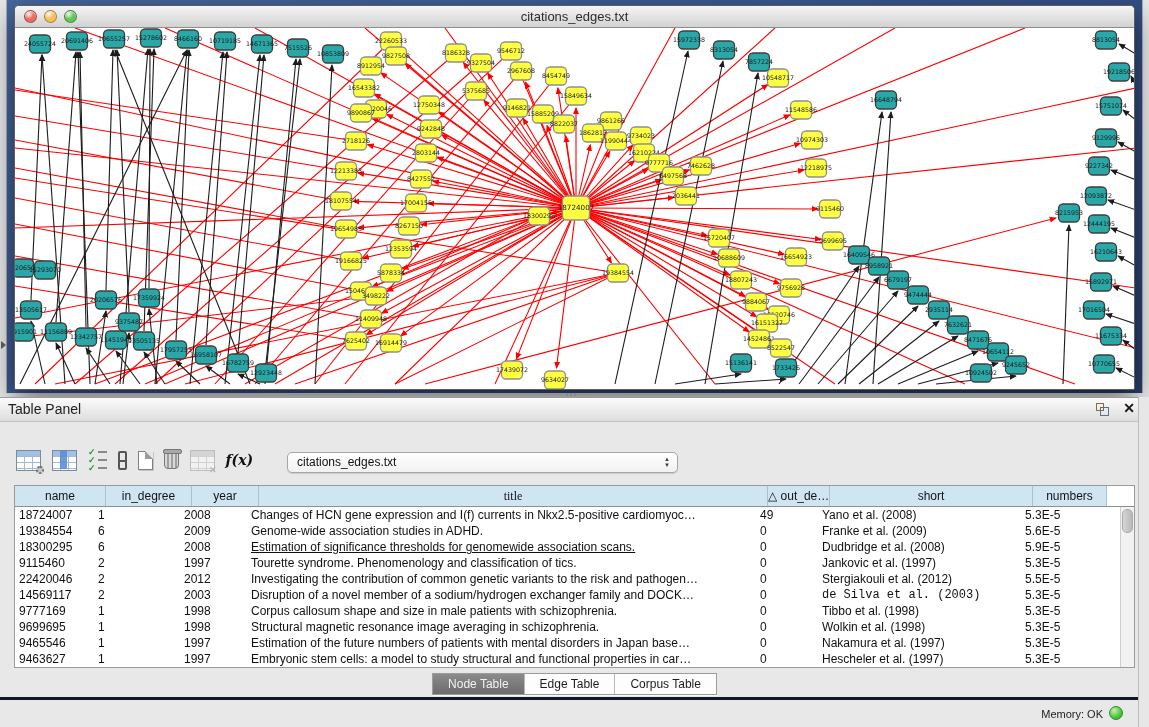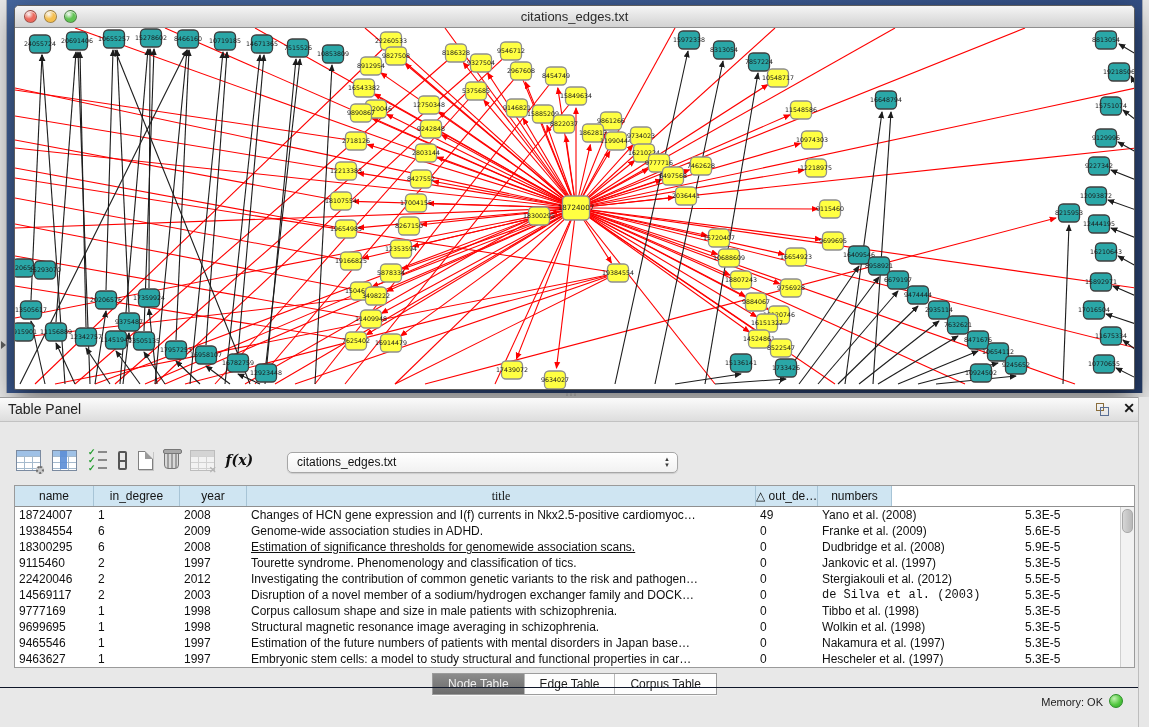--- a/index.html
+++ b/index.html
@@ -97,21 +97,21 @@
   
   .tabs-bar{position:absolute;left:0;right:0;top:275px;display:flex;justify-content:center;}
   .seg{display:flex;border:1px solid #9c9c9c;border-radius:0;overflow:hidden;background:#fdfdfd;
     box-shadow:0 1px 0 rgba(255,255,255,.7);}
   .seg-item{padding:0 15px;height:20px;line-height:20px;font-size:12px;color:#1d1d1d;
     border-right:1px solid #b9b9b9;cursor:pointer;white-space:nowrap;}
   .seg-item:last-child{border-right:none;}
   .seg-item.selected{background:linear-gradient(#8b8b8b,#6c6c6c);color:#f1f1f1;}
 
   
-  .status-bar{position:absolute;left:0;right:0;bottom:12px;height:27px;border-top:1px solid #0f172a;}
+  .status-bar{position:absolute;left:0;right:0;bottom:0;height:27px;border-top:3px solid #0f172a;}
   .memory-label{position:absolute;right:46px;top:8px;font-size:11px;color:#1c1c1c;}
   .memory-dot{position:absolute;right:26px;top:6px;width:14px;height:14px;border-radius:50%;
     border:1px solid #2a8f26;box-sizing:border-box;
     background:radial-gradient(circle at 35% 30%,#c2f2b2,#53c840 55%,#2ea32a);}
   .right-strip{position:absolute;right:0;top:397px;bottom:0;width:10px;background:#e7e7e7;
     border-left:1px solid #bdbdbd;}
 </style>
 </head>
 <body>
 
@@ -602,25 +602,26 @@
   <div class="combo">
     <span>citations_edges.txt</span>
     <span class="combo-arrows">
       <span>▲</span>
         <span>▼</span>
     </span>
   </div>
 
   <div class="grid">
     <div class="ghead" id="ghead">
-        <div class="gh-cell" style="width: 79px;">name</div>
+        <div class="gh-cell" style="width: 91px;">name</div>
         <div class="gh-cell" style="width: 86px;">in_degree</div>
         <div class="gh-cell" style="width: 67px;">year</div>
         <div class="gh-cell" style="width: 509px; font-family: Liberation Serif, serif;">title</div>
         <div class="gh-cell" style="width: 62px;">△ out_de…</div>
+        <div class="gh-cell" style="width: 203px;">short</div>
         <div class="gh-cell" style="width: 74px;">numbers</div>
         <div class="gh-fill"></div>
       </div>
     <div id="gbody">
         <div class="grow">
           <div class="gcell" style="width: 79px;">18724007</div>
           <div class="gcell" style="width: 86px;">1</div>
           <div class="gcell" style="width: 67px;">2008</div>
           <div class="gcell" style="width: 509px;">Changes of HCN gene expression and I(f) currents in Nkx2.5-positive cardiomyoc…</div>
           <div class="gcell" style="width: 62px;">49</div>

